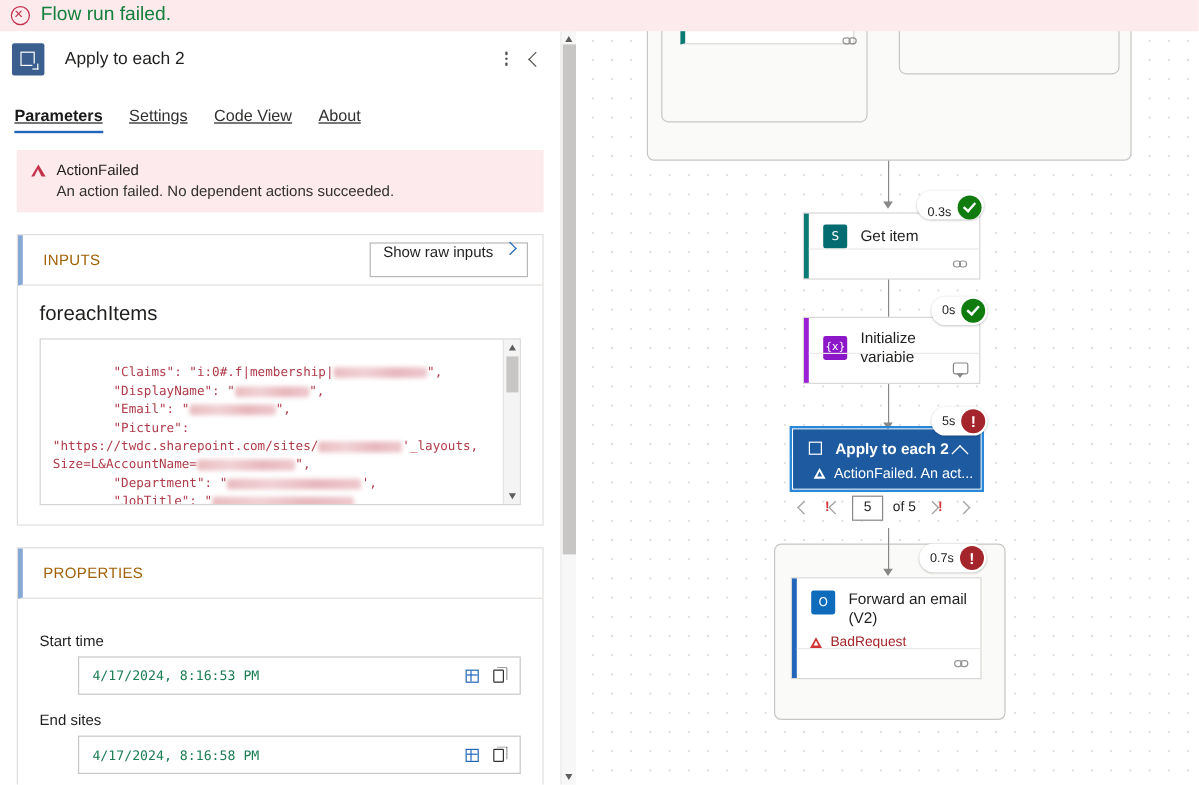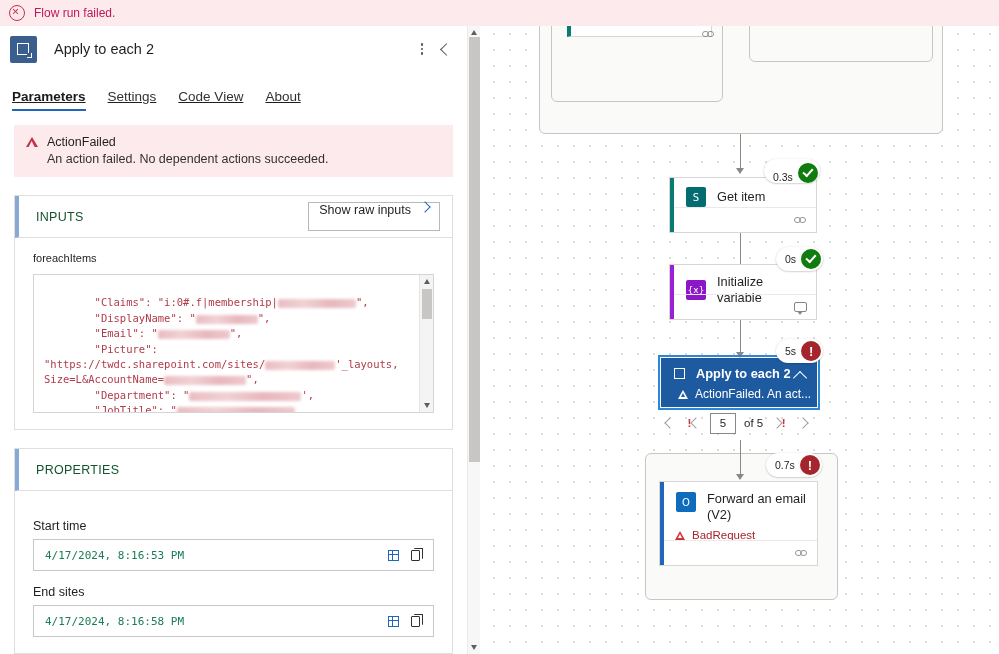--- a/index.html
+++ b/index.html
@@ -47,22 +47,22 @@
   .banner-icon:before, .banner-icon:after {
     content: "";
     position: absolute;
     left: 2.2px; top: 5.4px;
     width: 7px; height: 1.3px;
     background: #c4314b;
   }
   .banner-icon:before { transform: rotate(45deg); }
   .banner-icon:after  { transform: rotate(-45deg); }
   .banner-text {
-    font-size: 12px;
-    color: #be185d;
+    font-size: 16px;
+    color: #15803d;
   }
 
   
   .left-panel {
     position: absolute;
     left: 0; top: 26px;
     width: 467px;
     height: 628px;
     background: #ffffff;
     overflow: hidden;
@@ -203,21 +203,21 @@
     height: 42px;
     display: flex;
     align-items: center;
     border-bottom: 1px solid #e1dfdd;
     border-left: 4px solid #87a9d6;
     padding: 0 12px 0 17px;
     box-sizing: border-box;
   }
   .card-head-label {
     font-size: 12.5px;
-    color: #14532d;
+    color: #a16207;
     letter-spacing: 0.3px;
     flex: 1;
   }
   .raw-btn {
     display: flex;
     align-items: flex-start;
     border: 1px solid #b9b8b6;
     background: #fff;
     height: 27px;
     padding: 0 8px 0 10px;
@@ -228,21 +228,21 @@
   .raw-btn .chev-r {
     width: 7px; height: 7px;
     border-right: 1.7px solid #2266bb;
     border-top: 1.7px solid #2266bb;
     transform: rotate(45deg);
     margin-left: 10px;
     margin-right: 2px;
   }
   .card-body { padding: 14px 18px 16px 18px; }
   .field-label {
-    font-size: 11px;
+    font-size: 17px;
     color: #201f1e;
     margin-bottom: 10px;
   }
 
   
   .code-wrap {
     position: relative;
     border: 1px solid #d6d4d2;
     background: #fff;
     height: 139px;
@@ -298,20 +298,21 @@
     margin: 14px 0 6px 0;
   }
   .prop-input {
     display: flex;
     align-items: center;
     height: 32px;
     border: 1px solid #c9c7c5;
     background: #fff;
     padding: 0 8px 0 11px;
     box-sizing: border-box;
+    margin-left: 32px;
   }
   .prop-value {
     flex: 1;
     font-family: "DejaVu Sans Mono", monospace;
     font-size: 11px;
     color: #1c7c54;
   }
   .mini-icon {
     width: 20px; height: 20px;
     display: flex;

